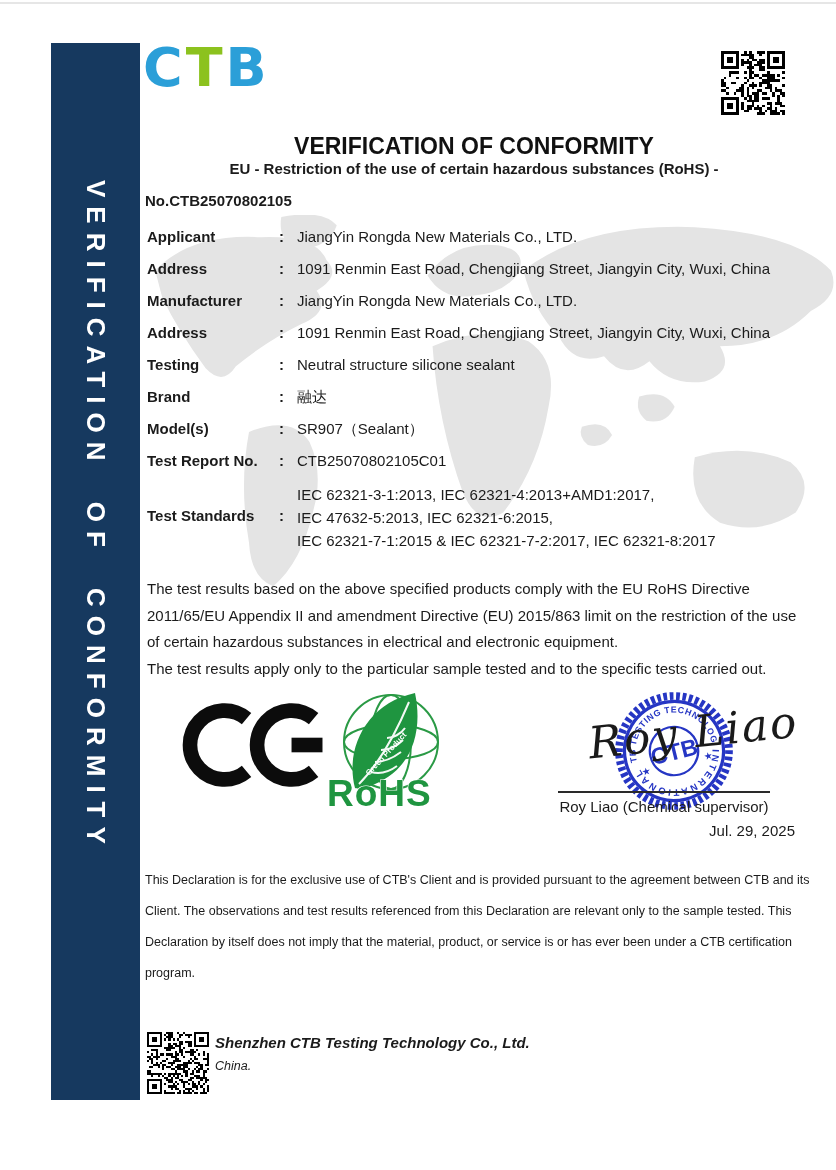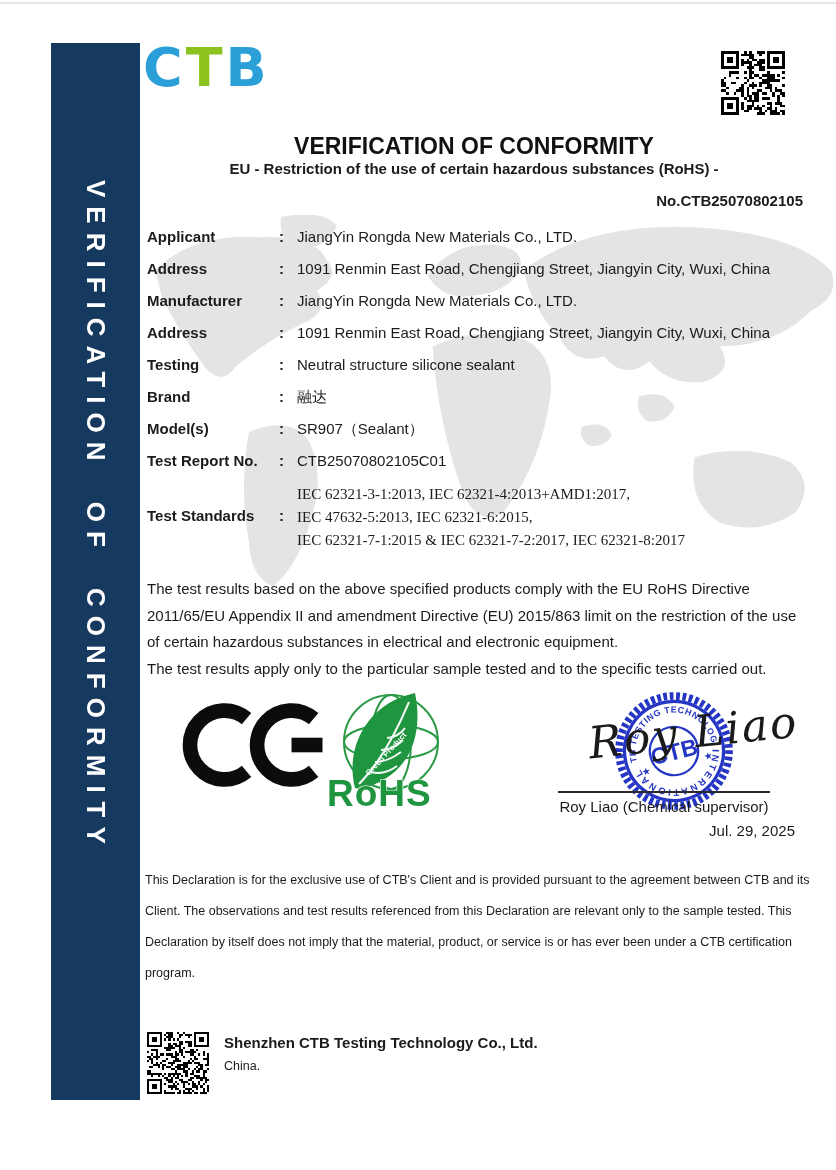--- a/index.html
+++ b/index.html
@@ -15,48 +15,48 @@
   
   .logo{position:absolute;left:143px;top:38px;font-family:"DejaVu Sans",sans-serif;
         font-weight:800;font-size:54px;letter-spacing:3px;line-height:60px;}
   .logo .c1,.logo .c3{color:#2b9fd8;} .logo .c2{color:#8cc21e;}
   .qr-top{position:absolute;left:721px;top:51px;width:64px;height:64px;}
   .qr-bottom{width:62px;height:62px;flex:0 0 62px;}
   .title{position:absolute;left:145px;top:118px;width:658px;text-align:center;
         font-size:23px;font-weight:bold;color:#111;}
   .sub1{position:absolute;left:145px;top:160px;width:658px;text-align:center;
         font-size:15px;font-weight:bold;}
-  .sub2{position:absolute;left:145px;top:192px;width:658px;text-align:right;
+  .sub2{position:absolute;left:145px;top:192px;width:658px;text-align:left;
         font-size:15px;font-weight:bold;}
   
   .fields{position:absolute;left:147px;top:227px;width:656px;font-size:15px;}
   .frow{display:flex;align-items:flex-start;margin-bottom:13px;line-height:19px;}
   .flabel{width:132px;font-weight:bold;flex:0 0 132px;}
   .fsep{width:18px;flex:0 0 18px;font-weight:bold;text-align:left;}
   .fvalue{flex:1;}
-  .frow.multi .fvalue div{line-height:23px;font-family:Liberation Serif, serif;}
+  .frow.multi .fvalue div{line-height:23px;}
   .frow.multi .flabel,.frow.multi .fsep{padding-top:23px;}
   
   .para1{position:absolute;left:147px;top:561px;width:662px;font-size:15px;line-height:26.5px;}
   .para2{position:absolute;left:147px;top:641px;width:662px;font-size:15px;line-height:26px;}
   
   .ce{position:absolute;left:181px;top:702px;width:160px;height:86px;}
   .rohs{position:absolute;left:323px;top:688px;width:138px;height:124px;}
   .stamp{position:absolute;left:608px;top:685px;width:132px;height:132px;transform:rotate(-14deg);}
   .signature-script{position:absolute;left:588px;top:706px;width:220px;z-index:3;
         font-family:"DejaVu Serif",serif;font-style:italic;font-size:44px;color:#1a1a1a;
         transform:rotate(-6deg);letter-spacing:2px;white-space:nowrap;}
   .sigline{position:absolute;left:558px;top:791px;width:212px;border-top:2px solid #2a2a2a;}
   .signer{position:absolute;left:533px;top:798px;width:262px;text-align:center;font-size:15px;}
   .sigdate{position:absolute;left:533px;top:822px;width:262px;text-align:right;font-size:15px;}
   
   .disclaimer{position:absolute;left:145px;top:841px;width:668px;font-size:12.5px;line-height:31px;margin-top:24px;}
   
   .footer{position:absolute;left:147px;top:1032px;width:670px;display:flex;align-items:flex-start;}
-  .ftext{margin-left:15px;flex:1;}
+  .ftext{margin-left:6px;flex:1;font-style:italic;}
   .fcompany{font-size:15px;font-weight:bold;margin:2px 0 5px 0;}
   .faddr{font-size:12.5px;line-height:20px;}
   .fcontact{font-size:12.5px;margin-top:3px;display:flex;}
   .fcontact .tel{margin-left:36px;} .fcontact .email{margin-left:30px;}
   svg{display:block;}
 </style>
 </head>
 <body>
 
 <div class="page">

